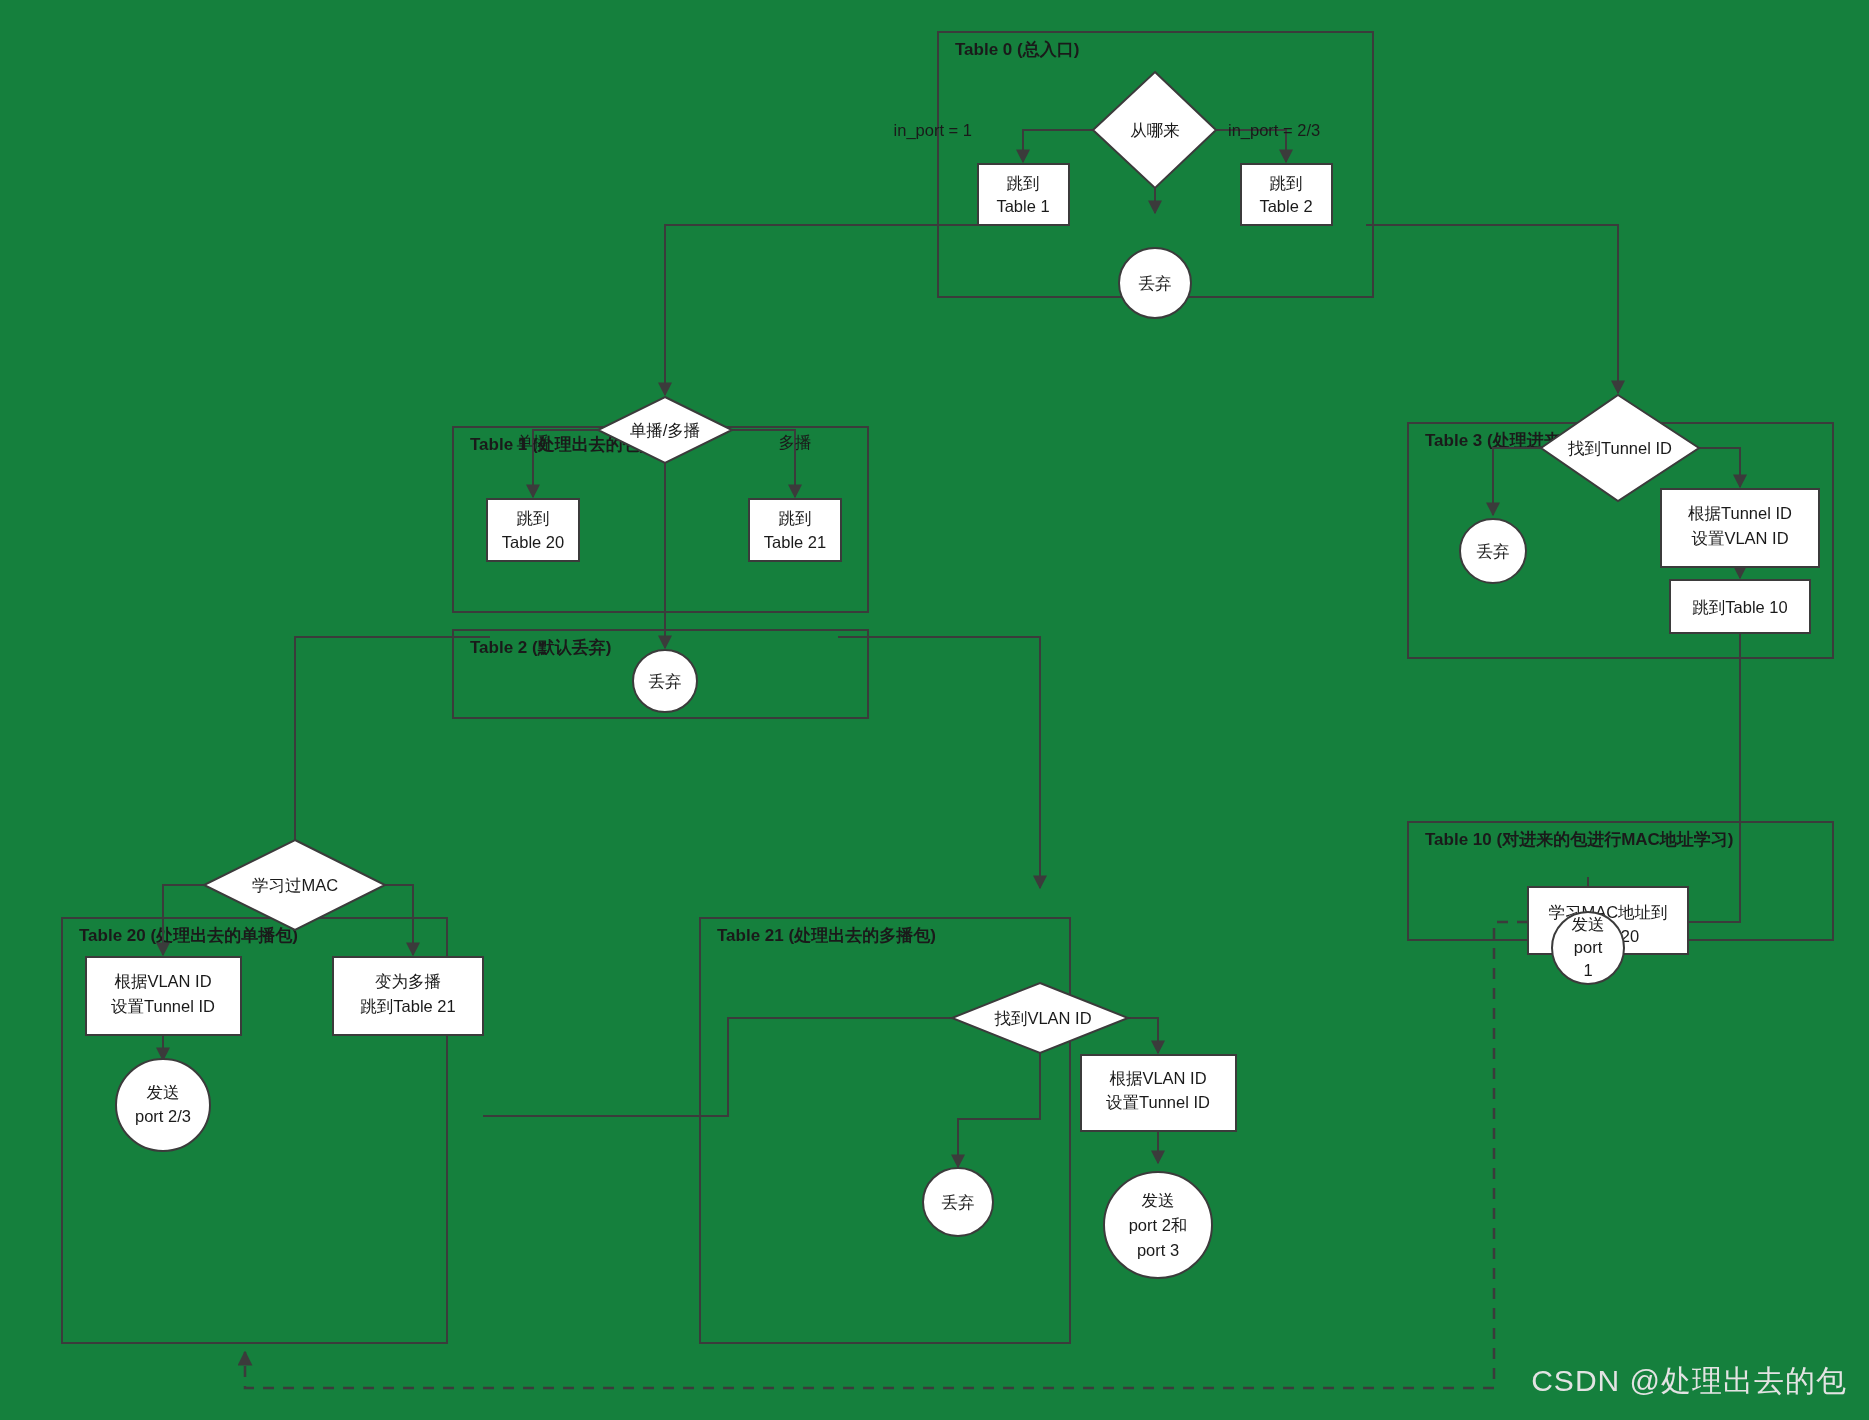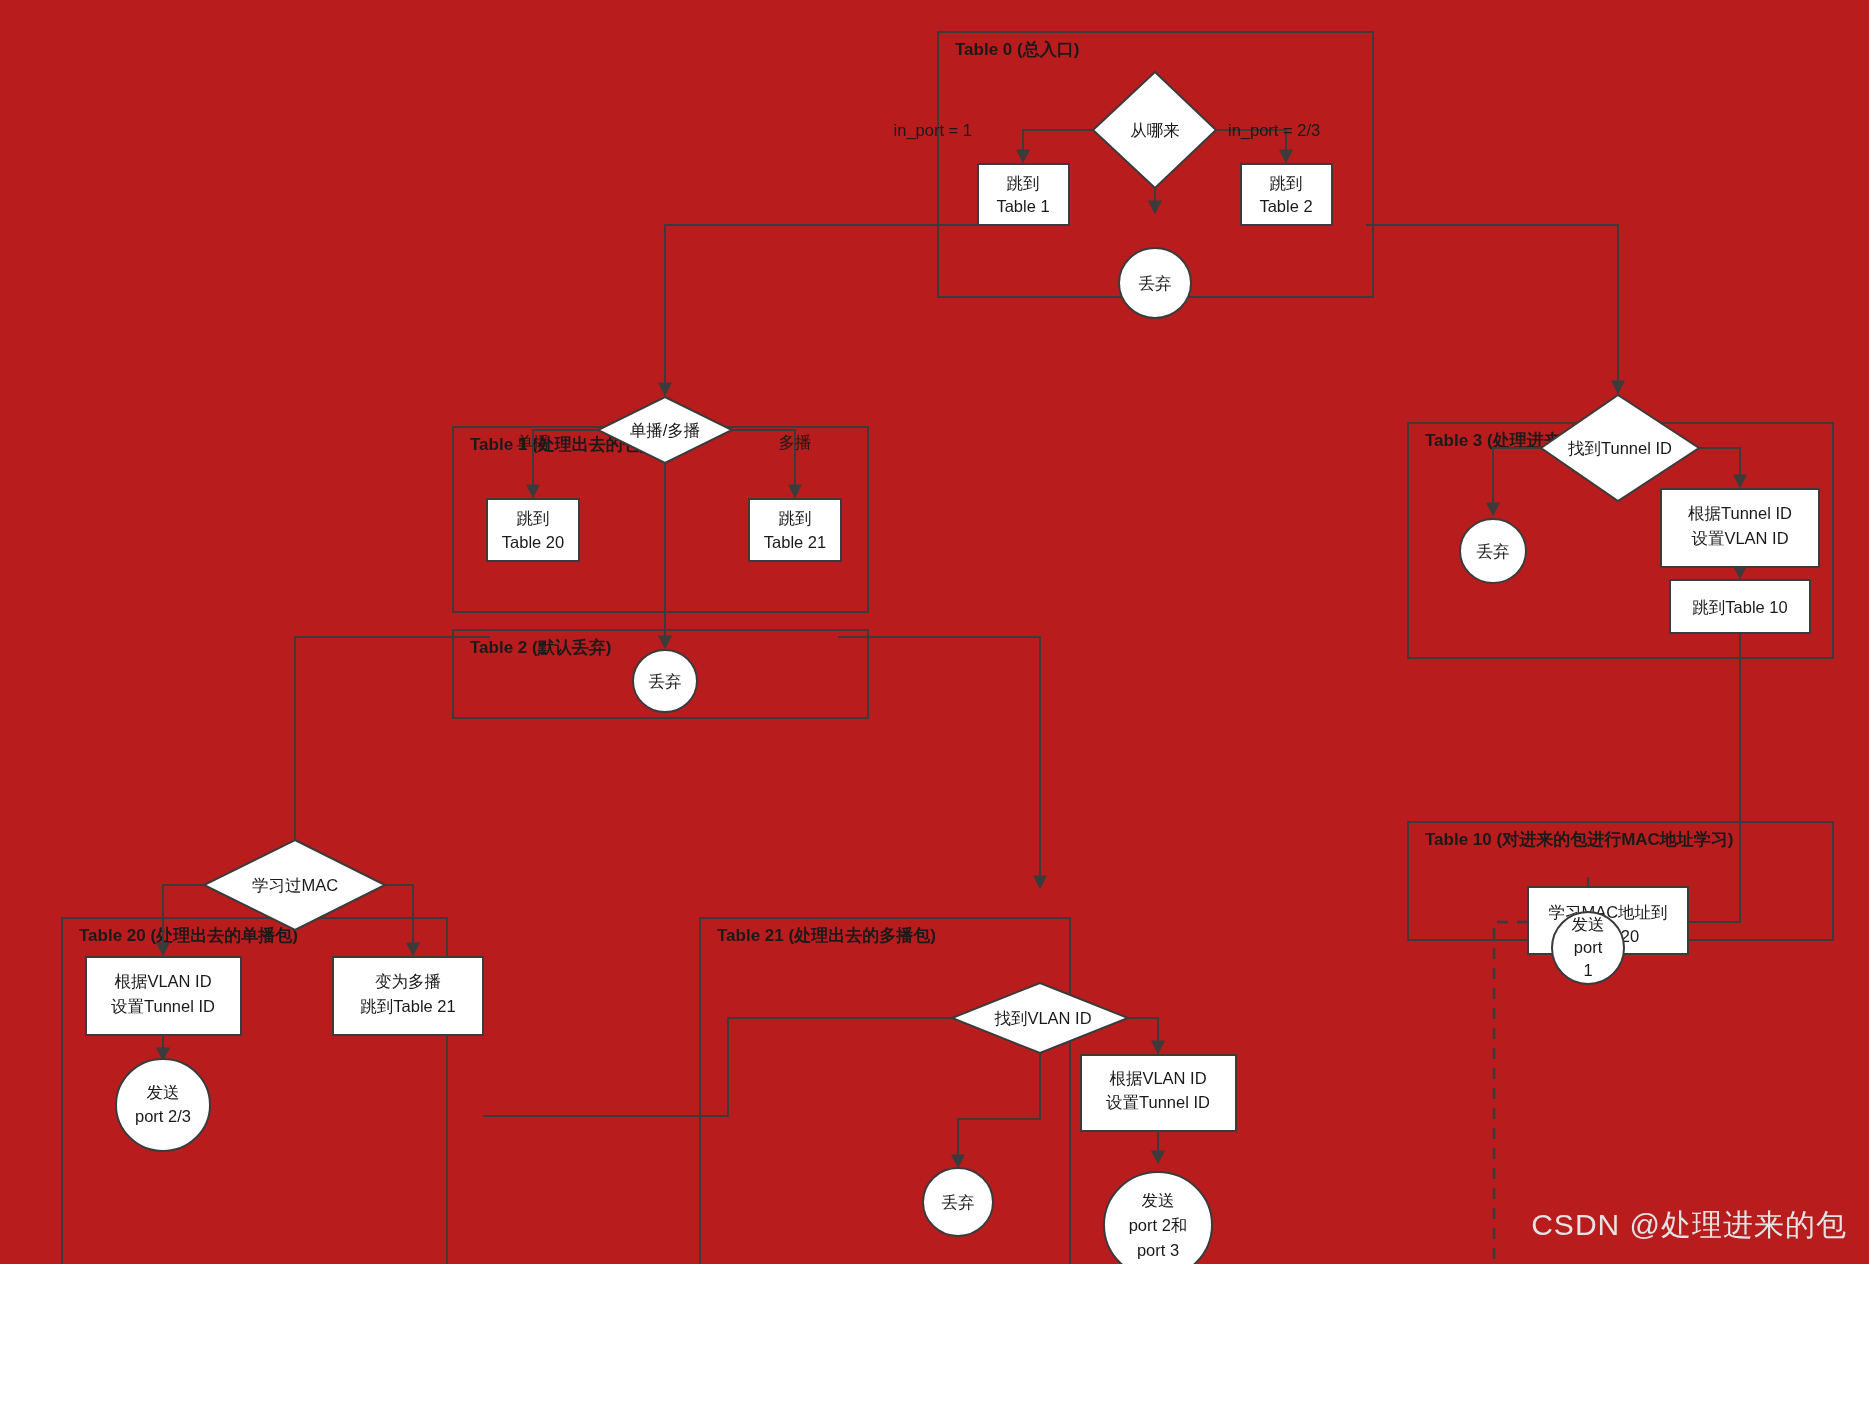--- a/index.html
+++ b/index.html
@@ -3,22 +3,22 @@
 <meta charset="utf-8">
 <style>
   html, body {
     margin: 0;
     padding: 0;
     background: #ffffff;
   }
   #canvas-wrap {
     position: relative;
     width: 1869px;
-    height: 1264px;
-    background: #b91c1c;
+    height: 1420px;
+    background: #15803d;
     font-family: "Liberation Sans", "DejaVu Sans", sans-serif;
     overflow: hidden;
   }
   svg#flow {
     position: absolute;
     left: 0;
     top: 0;
     width: 1869px;
     height: 1420px;
   }
@@ -260,14 +260,14 @@
   </svg>
 
   <svg style="position:absolute;left:0;top:0;width:1869px;height:1420px;pointer-events:none" viewBox="0 0 1869 1420">
     <ellipse class="node-circle" cx="1588" cy="912" rx="0" ry="0" style="display:none"></ellipse>
     <ellipse class="node-circle" cx="1588" cy="948" rx="36" ry="36" style="pointer-events:all"></ellipse>
     <text class="node-text" x="1588" y="930">发送</text>
     <text class="node-text" x="1588" y="953">port</text>
     <text class="node-text" x="1588" y="976">1</text>
   </svg>
 
-  <div class="watermark">CSDN @处理进来的包</div>
+  <div class="watermark">CSDN @处理出去的包</div>
 </div>
 
 </body></html>

